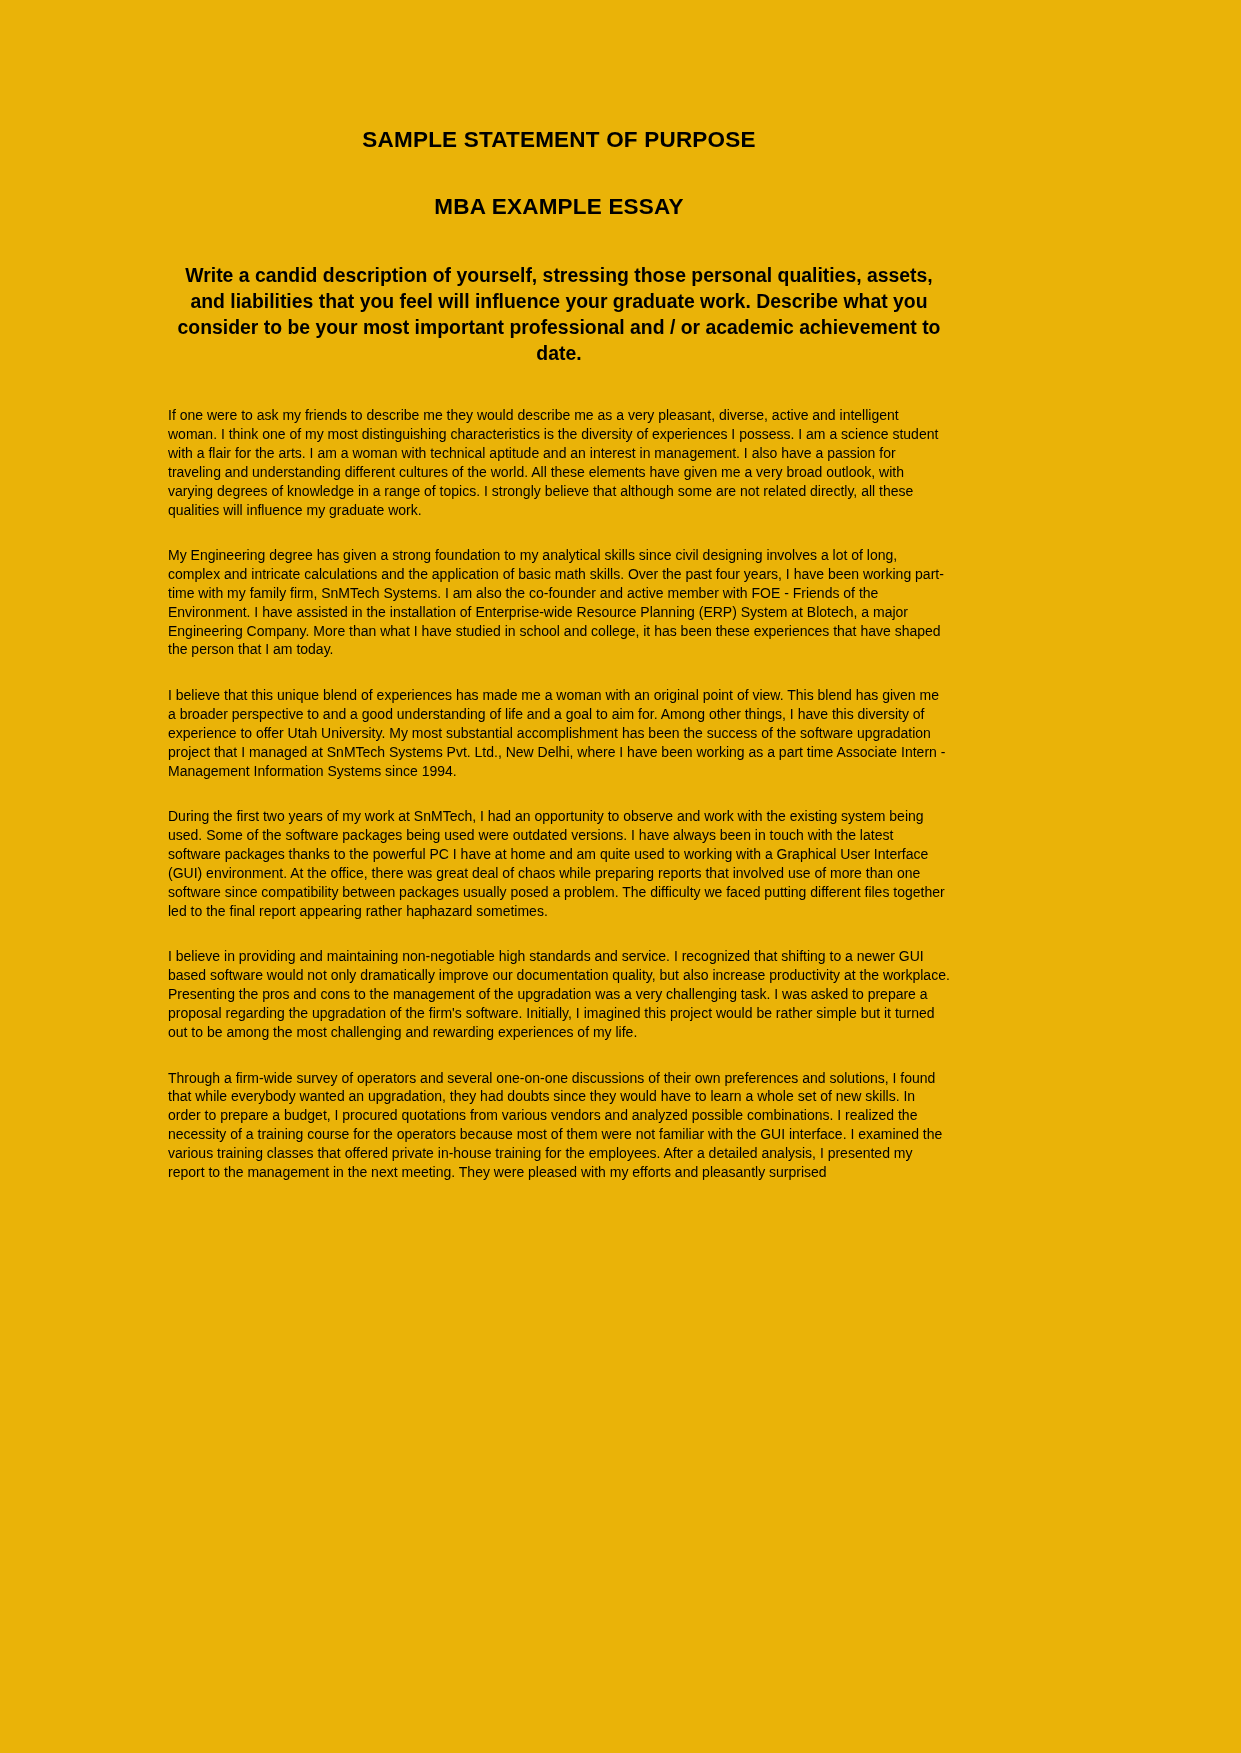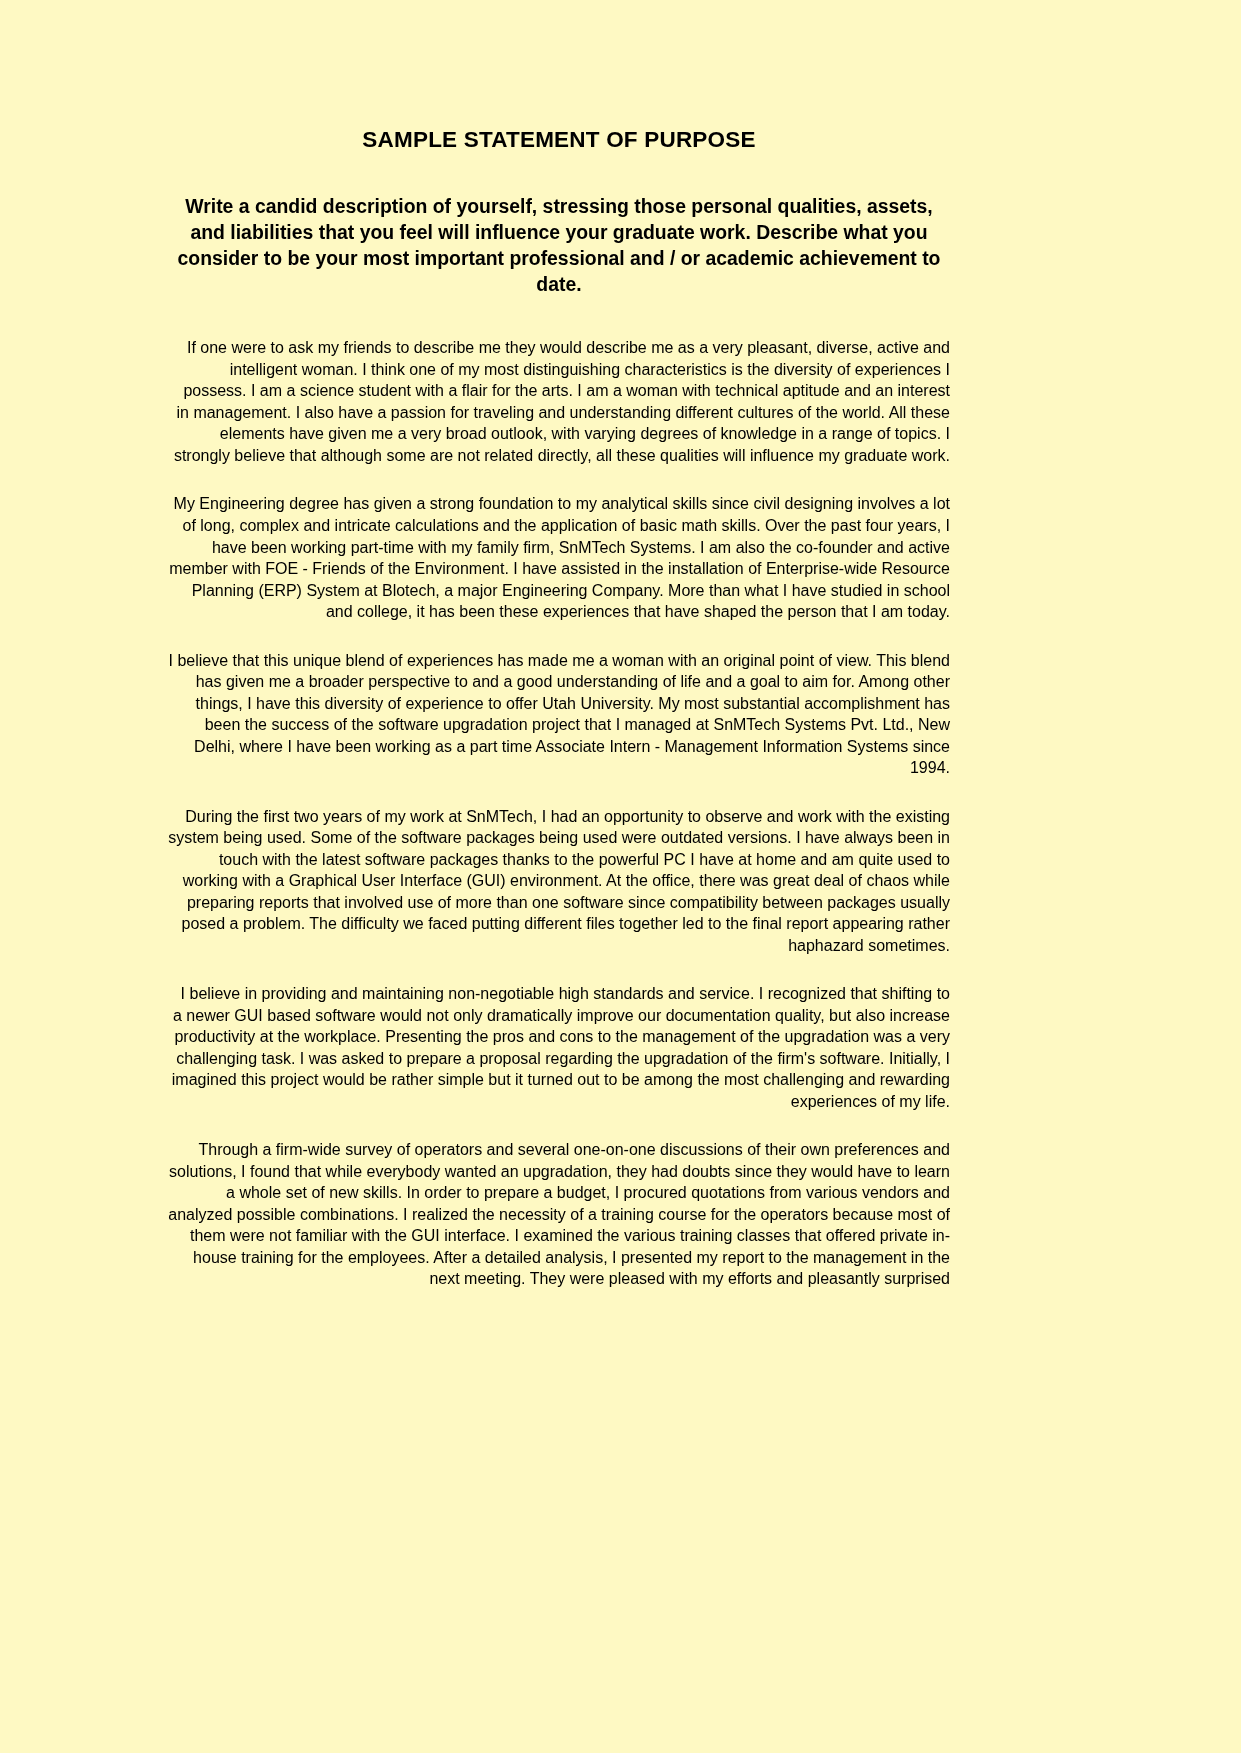--- a/index.html
+++ b/index.html
@@ -11,21 +11,21 @@
     width: 1241px;
     height: 1753px;
     font-family: "Liberation Sans", sans-serif;
     color: #000000;
     -webkit-font-smoothing: antialiased;
   }
   .page {
     position: relative;
     width: 1241px;
     height: 1753px;
-    background: #fef9c3;
+    background: #eab308;
     box-sizing: border-box;
     padding: 0;
     overflow: hidden;
   }
   .content {
     position: absolute;
     left: 168px;
     top: 126px;
     width: 782px;
   }
@@ -46,38 +46,39 @@
     margin: 0 0 42px 0;
   }
   .prompt {
     font-size: 19.4px;
     font-weight: bold;
     line-height: 1.345;
     margin: 0 0 40px 0;
     text-align: center;
   }
   .body-para {
-    font-size: 16px;
+    font-size: 14px;
     font-weight: normal;
     line-height: 1.345;
     margin: 0 0 27px 0;
-    text-align: right;
+    text-align: left;
   }
   .body-para:last-child {
     margin-bottom: 0;
   }
 </style>
 </head>
 <body>
 
 <div class="page">
   <div class="content">
 
     <h1 class="doc-title">SAMPLE STATEMENT OF PURPOSE</h1>
 
+    <h2 class="doc-subtitle">MBA EXAMPLE ESSAY</h2>
 
     <p class="prompt">Write a candid description of yourself, stressing those personal qualities, assets, and liabilities that you feel will influence your graduate work. Describe what you consider to be your most important professional and / or academic achievement to date.</p>
 
     <p class="body-para">If one were to ask my friends to describe me they would describe me as a very pleasant, diverse, active and intelligent woman. I think one of my most distinguishing characteristics is the diversity of experiences I possess. I am a science student with a flair for the arts. I am a woman with technical aptitude and an interest in management. I also have a passion for traveling and understanding different cultures of the world. All these elements have given me a very broad outlook, with varying degrees of knowledge in a range of topics. I strongly believe that although some are not related directly, all these qualities will influence my graduate work.</p>
 
     <p class="body-para">My Engineering degree has given a strong foundation to my analytical skills since civil designing involves a lot of long, complex and intricate calculations and the application of basic math skills. Over the past four years, I have been working part-time with my family firm, SnMTech Systems. I am also the co-founder and active member with FOE - Friends of the Environment. I have assisted in the installation of Enterprise-wide Resource Planning (ERP) System at Blotech, a major Engineering Company. More than what I have studied in school and college, it has been these experiences that have shaped the person that I am today.</p>
 
     <p class="body-para">I believe that this unique blend of experiences has made me a woman with an original point of view. This blend has given me a broader perspective to and a good understanding of life and a goal to aim for. Among other things, I have this diversity of experience to offer Utah University. My most substantial accomplishment has been the success of the software upgradation project that I managed at SnMTech Systems Pvt. Ltd., New Delhi, where I have been working as a part time Associate Intern - Management Information Systems since 1994.</p>
 
     <p class="body-para">During the first two years of my work at SnMTech, I had an opportunity to observe and work with the existing system being used. Some of the software packages being used were outdated versions. I have always been in touch with the latest software packages thanks to the powerful PC I have at home and am quite used to working with a Graphical User Interface (GUI) environment. At the office, there was great deal of chaos while preparing reports that involved use of more than one software since compatibility between packages usually posed a problem. The difficulty we faced putting different files together led to the final report appearing rather haphazard sometimes.</p>

